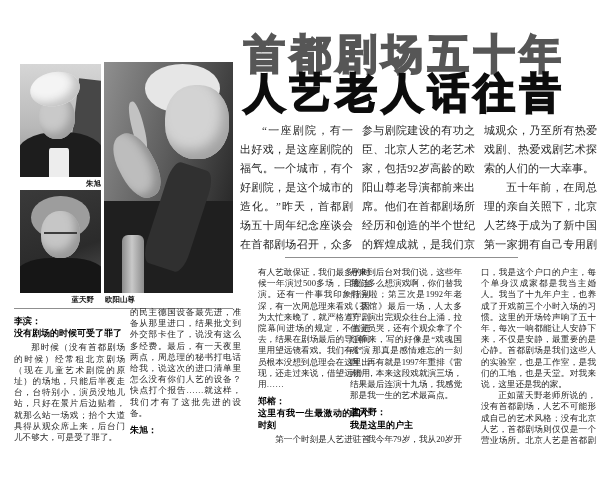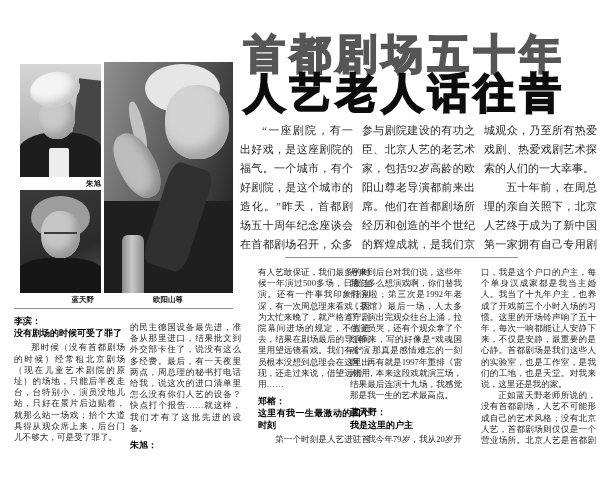--- a/index.html
+++ b/index.html
@@ -51,37 +51,37 @@
            box-shadow:inset -5px -6px 9px #8e8e8e;}
   .p3-body{left:0;bottom:0;width:100%;height:40%;background:#1f1f1f;}
   .p3-scarf{left:40%;bottom:10%;width:34%;height:46%;background:#303030;transform:rotate(18deg);border-radius:20%;}
   .p3-bottle{left:14%;bottom:-2%;width:17%;height:27%;background:linear-gradient(90deg,#8b8b8b,#c9c9c9 45%,#8b8b8b);
              border-radius:6px 6px 2px 2px;}
 
   .caption{position:absolute;font-size:7.5px;font-weight:bold;color:#141414;
            font-family:"Liberation Sans",sans-serif;}
   #cap1{left:20px;top:179px;width:81px;text-align:right;}
   #cap2{left:20px;top:295px;width:74px;text-align:right;}
-  #cap3{left:105px;top:295px;width:126px;text-align:center;}
+  #cap3{left:105px;top:295px;width:126px;text-align:left;}
 
   .rule{position:absolute;height:1px;background:#8f8f8f;}
   #rule-photos{left:14px;top:308px;width:219px;}
   #rule-mid{left:285px;top:257px;width:233px;}
 
   
   .intro{position:absolute;left:240px;top:121px;width:357px;height:141px;overflow:hidden;
          column-count:3;column-gap:9px;column-fill:auto;
          font-size:11px;line-height:19px;text-align:justify;color:var(--body-text,#262626);}
   .intro p{margin:0;text-indent:2em;}
 
   
   .bcol{position:absolute;overflow:hidden;font-size:8.6px;line-height:11.2px;text-align:justify;
         color:var(--body-text,#262626);}
   #c0{left:14px;top:316px;width:111px;height:127px;}
-  #c1{left:130px;top:322px;width:111px;height:127px;}
+  #c1{left:130px;top:307px;width:111px;height:127px;}
   #c2{left:245px;top:267px;width:112px;height:177px;margin-left:13px;}
   #c3{left:350px;top:267px;width:112px;height:177px;}
   #c4{left:481px;top:267px;width:115px;height:177px;}
   .bcol p{margin:0;}
   .b-p{text-indent:2em;}
   .b-pc{text-indent:0;}
   .bcol h3{font-size:9px;margin:6px 0 0;color:#000;font-family:"Liberation Sans",sans-serif;}
   .bcol h4{font-size:9px;margin:1px 0 3px;color:#000;font-family:"Liberation Sans",sans-serif;}
   .bcol h3:first-child{margin-top:0;}
 </style>

